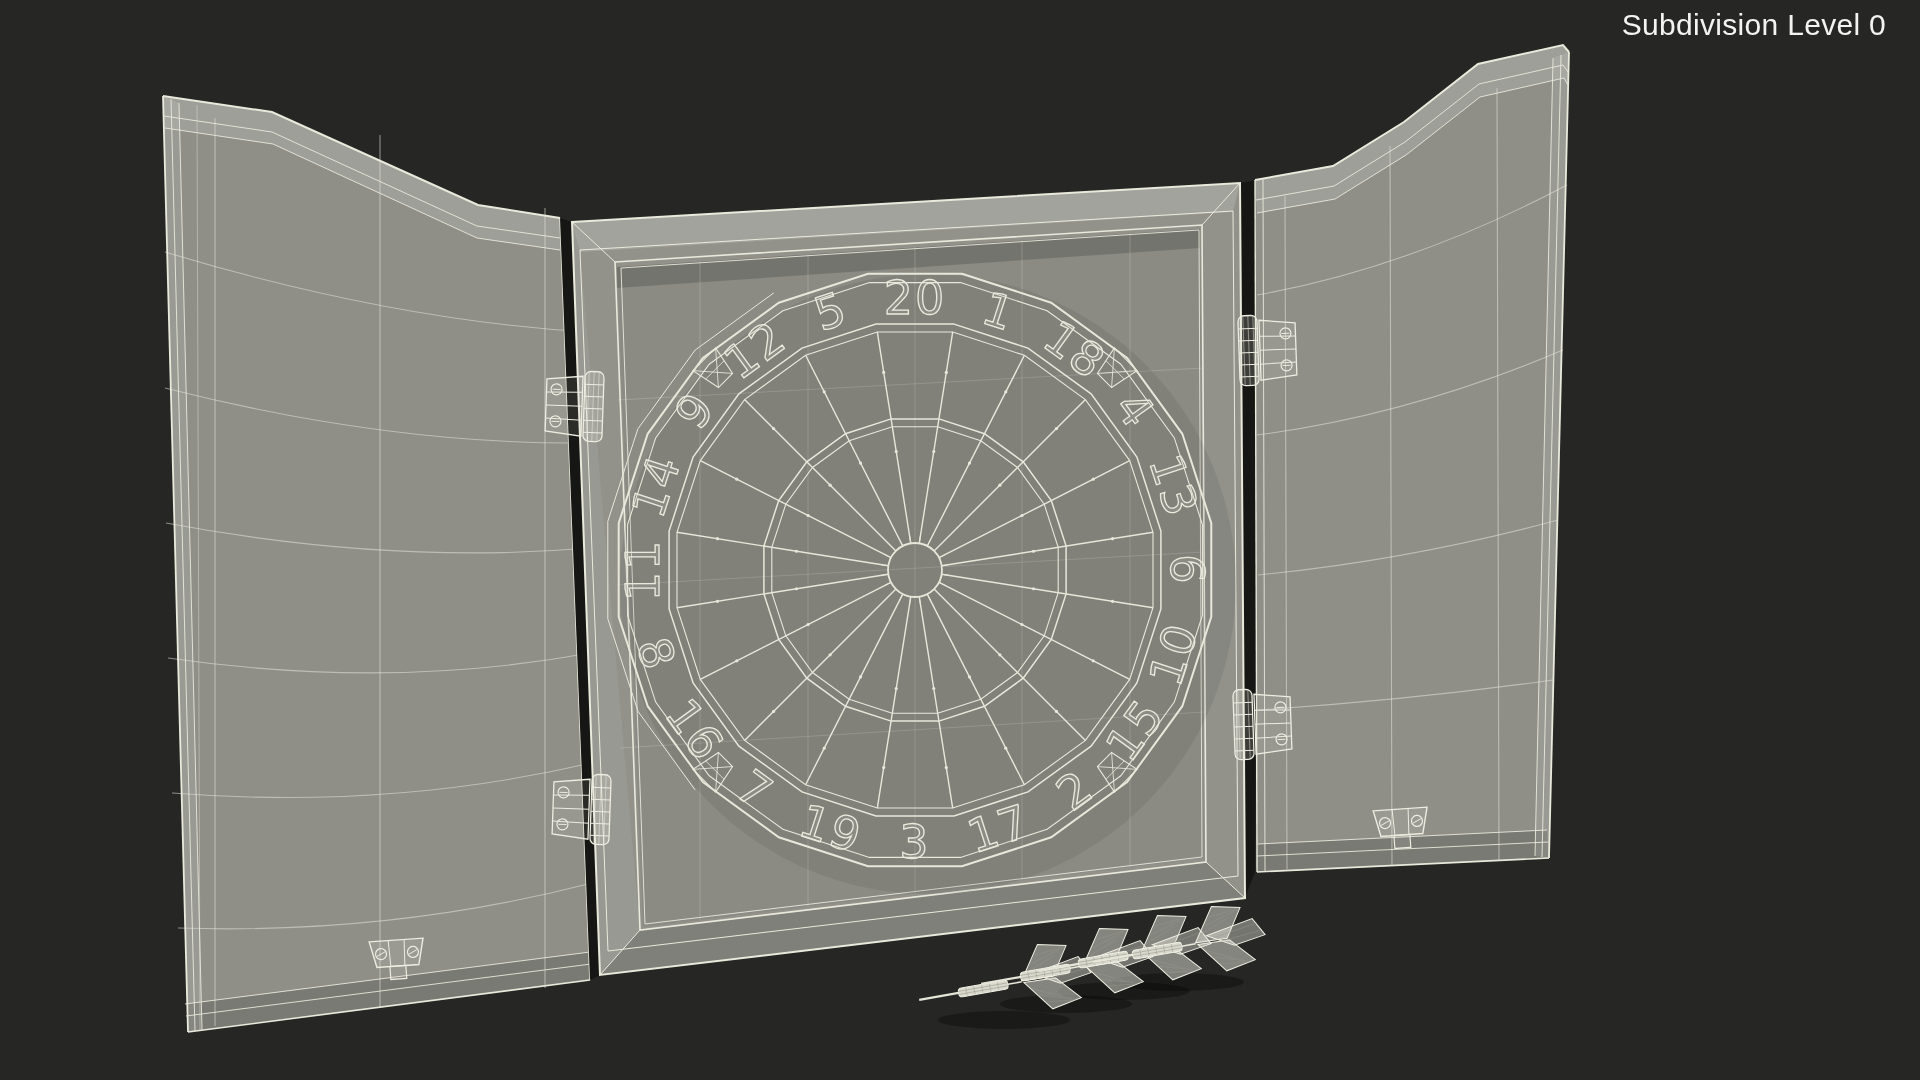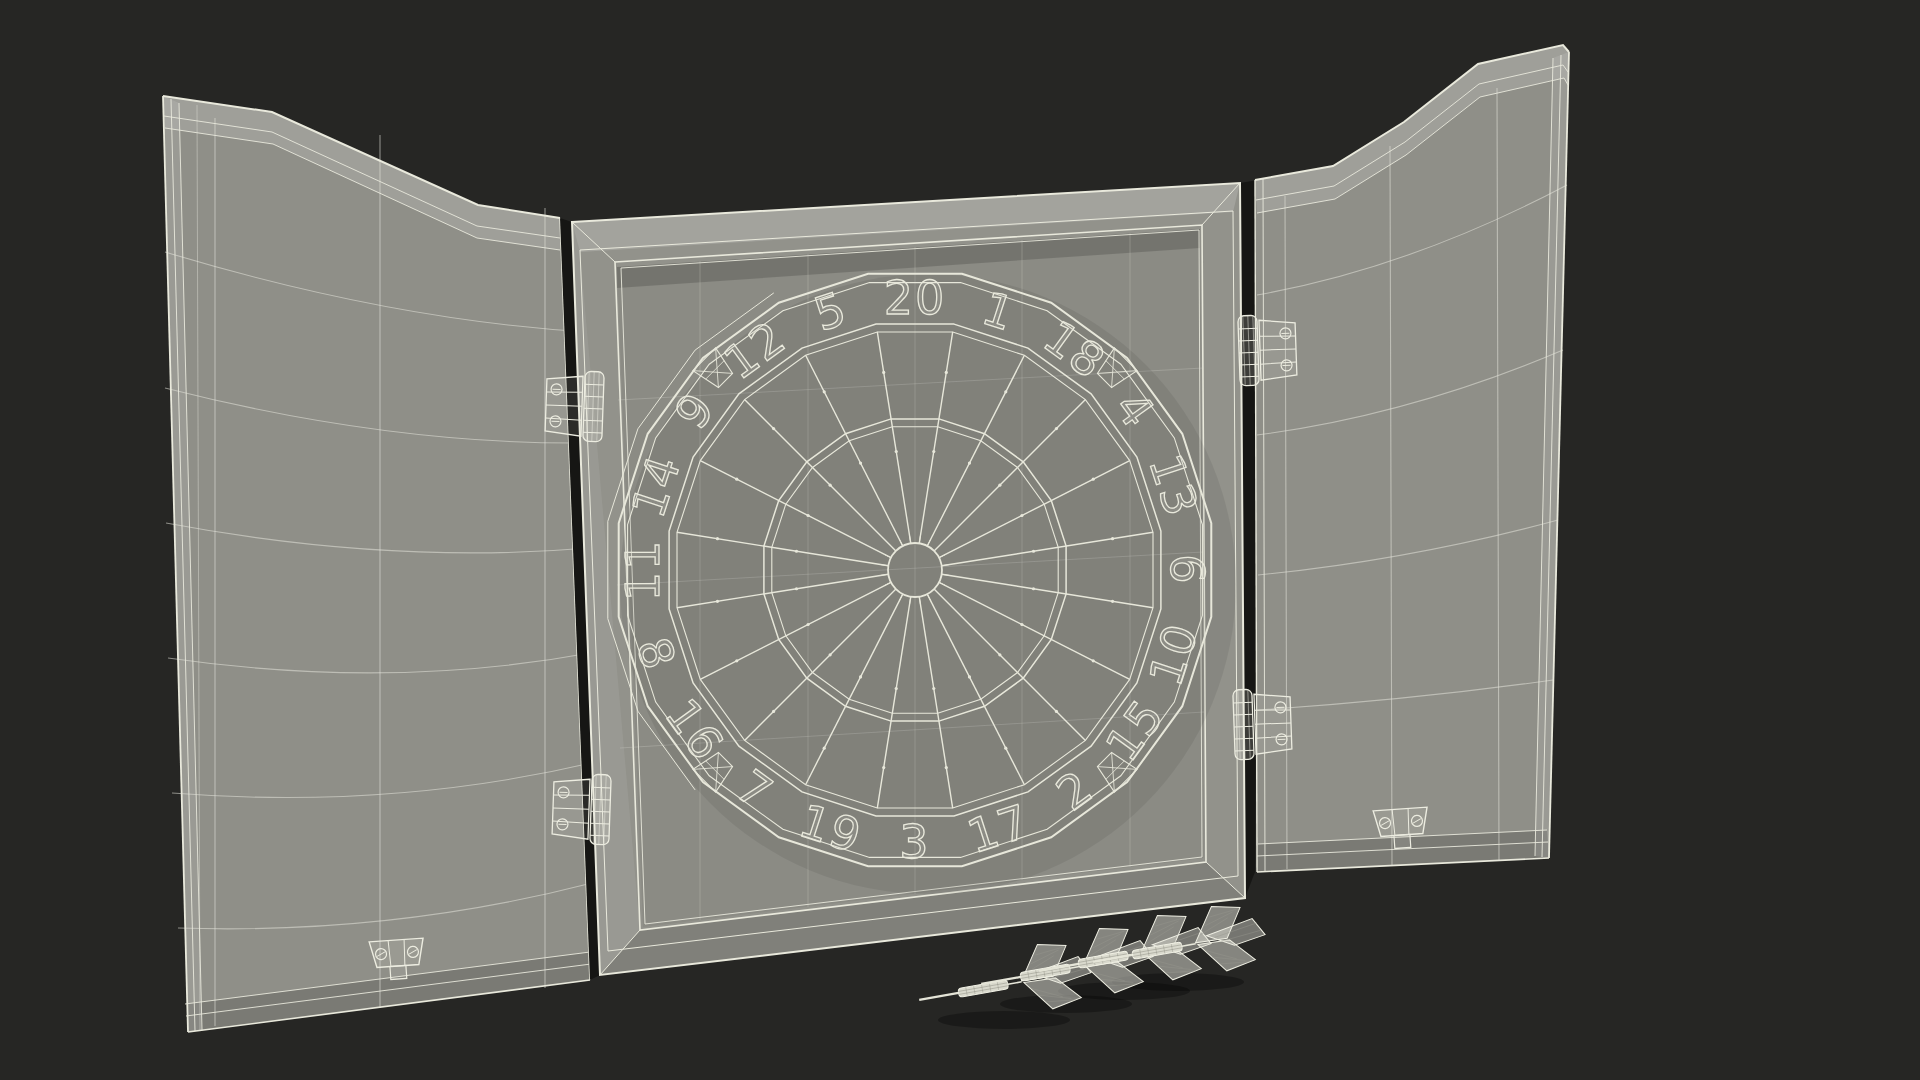--- a/index.html
+++ b/index.html
@@ -273,14 +273,15 @@
         <ellipse cx="1178" cy="982" rx="66" ry="9" fill="rgba(0,0,0,0.30)"></ellipse>
       </g>
   <g id="darts">
         <use href="#dart-proto" transform="translate(998,986) rotate(-10)" xlink:href="#dart-proto"></use>
         <use href="#dart-proto" transform="translate(1060,970) rotate(-10)" xlink:href="#dart-proto"></use>
         <use href="#dart-proto" transform="translate(1118,957) rotate(-10)" xlink:href="#dart-proto"></use>
         <use href="#dart-proto" transform="translate(1172,948) rotate(-10)" xlink:href="#dart-proto"></use>
       </g>
 </svg>
 
+<div class="hud">Subdivision Level 0</div>
 
 </div>
 
 </body></html>

